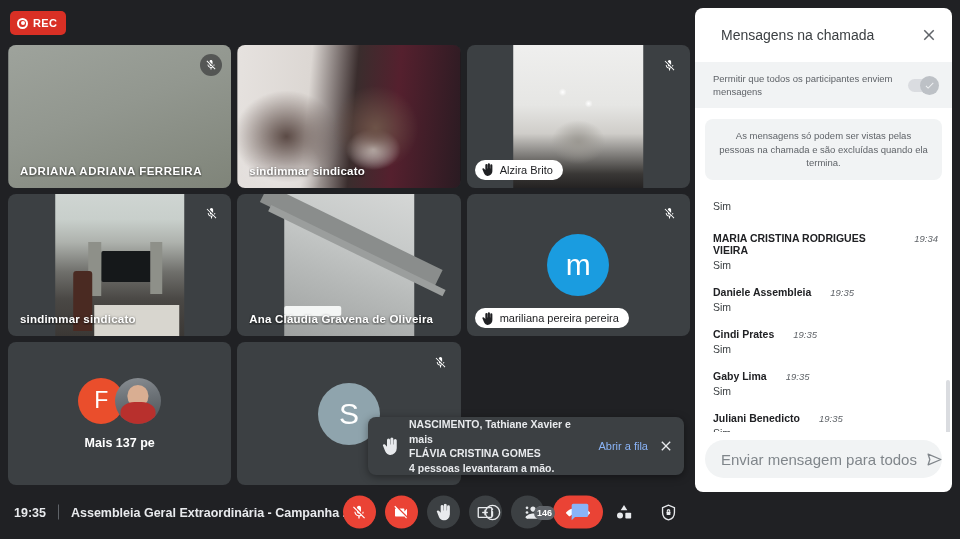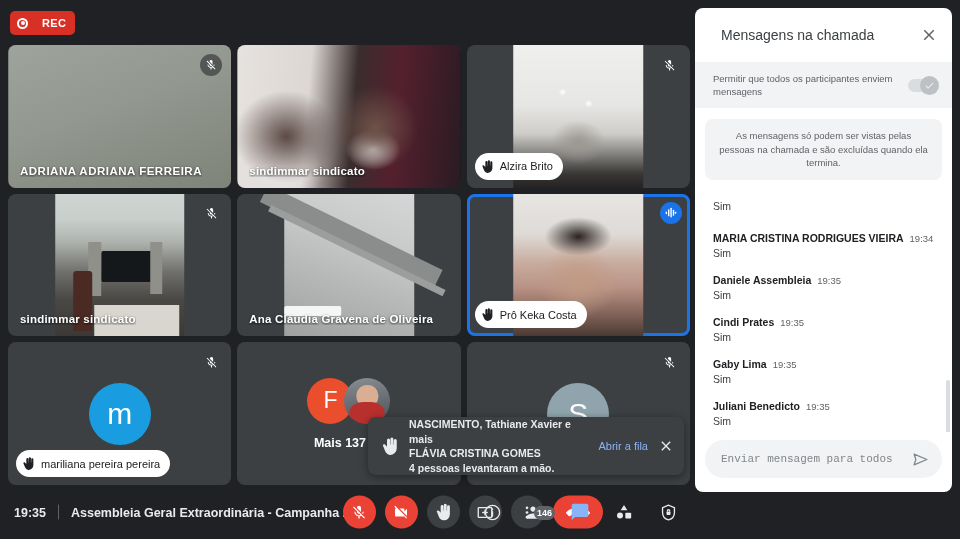--- a/index.html
+++ b/index.html
@@ -10,21 +10,21 @@
     overflow: hidden;
   }
   #app {
     position: relative; width: 960px; height: 539px;
     background: #202124;
   }
 
   
   .rec-badge {
     position: absolute; left: 10px; top: 11px;
-    height: 24px; display: flex; align-items: center; gap: 14px;
+    height: 24px; display: flex; align-items: center; gap: 5px;
     background: #d93025; color: #fff;
     border-radius: 5px; padding: 0 9px 0 7px;
     font-size: 11px; font-weight: bold; letter-spacing: .4px;
   }
   .rec-dot {
     width: 11px; height: 11px; border-radius: 50%;
     border: 2px solid #fff; background: transparent;
     display: inline-block; position: relative;
   }
   .rec-dot::after {
@@ -62,21 +62,21 @@
     text-shadow: 0 1px 3px rgba(0,0,0,.8);
     letter-spacing: .2px;
     max-width: 88%; overflow: hidden; white-space: nowrap;
   }
   .tile-name.caps { letter-spacing: .5px; }
 
   .name-pill {
     position: absolute; left: 8px; bottom: 8px;
     display: flex; align-items: center; gap: 6px;
     background: #fff; color: #202124;
-    border-radius: 14px; height: 27px; padding: 0 10px 0 6px;
+    border-radius: 14px; height: 20px; padding: 0 10px 0 6px;
     font-size: 11px; font-weight: normal;
     max-width: 86%; overflow: hidden; white-space: nowrap;
   }
   .hand-ic { width: 13px; height: 13px; flex: 0 0 auto; }
 
   .mic-off {
     position: absolute; right: 9px; top: 9px;
     width: 22px; height: 22px; border-radius: 50%;
     background: rgba(32,33,36,.55);
     display: flex; align-items: center; justify-content: center;
@@ -247,45 +247,45 @@
   }
 
   .chat-scroll {
     flex: 1 1 auto; overflow: hidden;
     padding: 20px 14px 4px 18px;
     position: relative;
   }
   .msg { margin-bottom: 15px; }
   .msg:first-child { margin-bottom: 20px; }
   .msg-head {
-    display: flex; align-items: baseline; gap: 6px;
+    display: flex; align-items: baseline; gap: 19px;
     margin-bottom: 3px;
   }
   .msg-author { color: #202124; font-size: 10.5px; font-weight: bold; }
-  .msg-time { color: #5f6368; font-size: 9.5px; }
+  .msg-time { color: #5f6368; font-size: 9.5px; font-style: italic; }
   .msg-body { color: #3c4043; font-size: 10.5px; }
 
   .chat-scrollbar {
     position: absolute; right: 2px; top: 200px;
     width: 4px; height: 70px; border-radius: 2px;
     background: #dadce0;
   }
 
   .chat-compose {
     flex: 0 0 auto; padding: 8px 10px 14px;
   }
   .compose-box {
     height: 38px; border-radius: 19px; background: #f1f3f4;
     display: flex; align-items: center; gap: 6px;
     padding: 0 13px 0 16px;
   }
   .compose-input {
     flex: 1 1 auto; border: none; background: transparent;
-    outline: none; font-family: Liberation Mono, monospace;
-    font-size: 11px; color: #3c4043;
+    outline: none; font-family: Liberation Sans, sans-serif;
+    font-size: 15px; color: #3c4043;
   }
   .compose-input::placeholder { color: #80868b; }
   .send-ic { width: 17px; height: 17px; flex: 0 0 auto; cursor: pointer; }
 </style>
 </head>
 <body>
 
 <div id="app">
 
   <div class="rec-badge">
@@ -363,43 +363,20 @@
       <div class="tile-video">
         <div class="feed" style="background:linear-gradient(200deg,#d5d7d6 0%,#c6c9c8 35%,#b6b9b8 60%,#9ea1a0 100%)">
           <div style="position:absolute;left:-12%;top:-6%;width:150%;height:13%;background:#8a8d8c;transform:rotate(26deg);transform-origin:left top"></div>
           <div style="position:absolute;left:-10%;top:8%;width:150%;height:5%;background:#9b9e9d;transform:rotate(26deg);transform-origin:left top"></div>
           <div style="position:absolute;left:0;bottom:14%;width:44%;height:7%;background:#f4f6f5;border-radius:2px"></div>
         </div>
       </div>
       <div class="tile-name">Ana Cláudia Gravena de Oliveira</div>
     </div>
 
-    <div class="tile active">
-      <div class="tile-video">
-        <div class="feed" style="background:
-             radial-gradient(ellipse 42% 34% at 50% 62%, #c19a84 0%, rgba(193,154,132,0) 74%),
-             radial-gradient(ellipse 34% 18% at 50% 30%, #2a2320 0%, rgba(42,35,32,0) 76%),
-             linear-gradient(180deg,#e7e5e2 0%,#dedbd7 28%,#c9ada0 48%,#b89284 66%,#7d5f55 86%,#4a3a34 100%)"></div>
-      </div>
-      <div class="speak-ic">
-        <svg width="13" height="13" viewBox="0 0 24 24" fill="#fff">
-          <rect x="3" y="10" width="2.6" height="5" rx="1.1"></rect>
-          <rect x="7.4" y="6" width="2.6" height="13" rx="1.1"></rect>
-          <rect x="11.8" y="3" width="2.6" height="18" rx="1.1"></rect>
-          <rect x="16.2" y="7" width="2.6" height="11" rx="1.1"></rect>
-          <rect x="20" y="10.5" width="2.6" height="4" rx="1.1"></rect>
-        </svg>
-      </div>
-      <div class="name-pill">
-        <svg class="hand-ic" viewBox="0 0 24 24" fill="#202124">
-            <path d="M13 24c-3.26 0-6.19-1.99-7.4-5.02l-3.03-7.61a1 1 0 0 1 .5-1.28 2.6 2.6 0 0 1 3.2.86L8 13V4a2 2 0 1 1 4 0v6h.5V2.5a2 2 0 1 1 4 0V10h.5V4.5a2 2 0 1 1 4 0V15a9 9 0 0 1-9 9z"></path>
-          </svg>
-        <span>Prô Keka Costa</span>
-      </div>
-    </div>
 
     <div class="tile">
       <div class="avatar" style="background:#1a9ce0">
         <span>m</span>
       </div>
       <div class="mic-off" style="background:transparent">
         <svg width="13" height="13" viewBox="0 0 24 24" fill="#fff">
             <path d="M19 11h-1.7c0 .74-.16 1.43-.43 2.05l1.23 1.23c.56-.98.9-2.09.9-3.28zM15 11.16V5c0-1.66-1.34-3-3-3S9 3.34 9 5v.18l6 5.98zM4.27 3L3 4.27l6 6V11c0 1.66 1.33 3 3 3 .22 0 .44-.03.65-.08l1.66 1.66c-.71.33-1.5.52-2.31.52-2.76 0-5.3-2.1-5.3-5.1H5c0 3.41 2.72 6.23 6 6.72V21h2v-3.28c.91-.13 1.77-.45 2.54-.9L19.73 21 21 19.73 4.27 3z"></path>
           </svg>
       </div>

